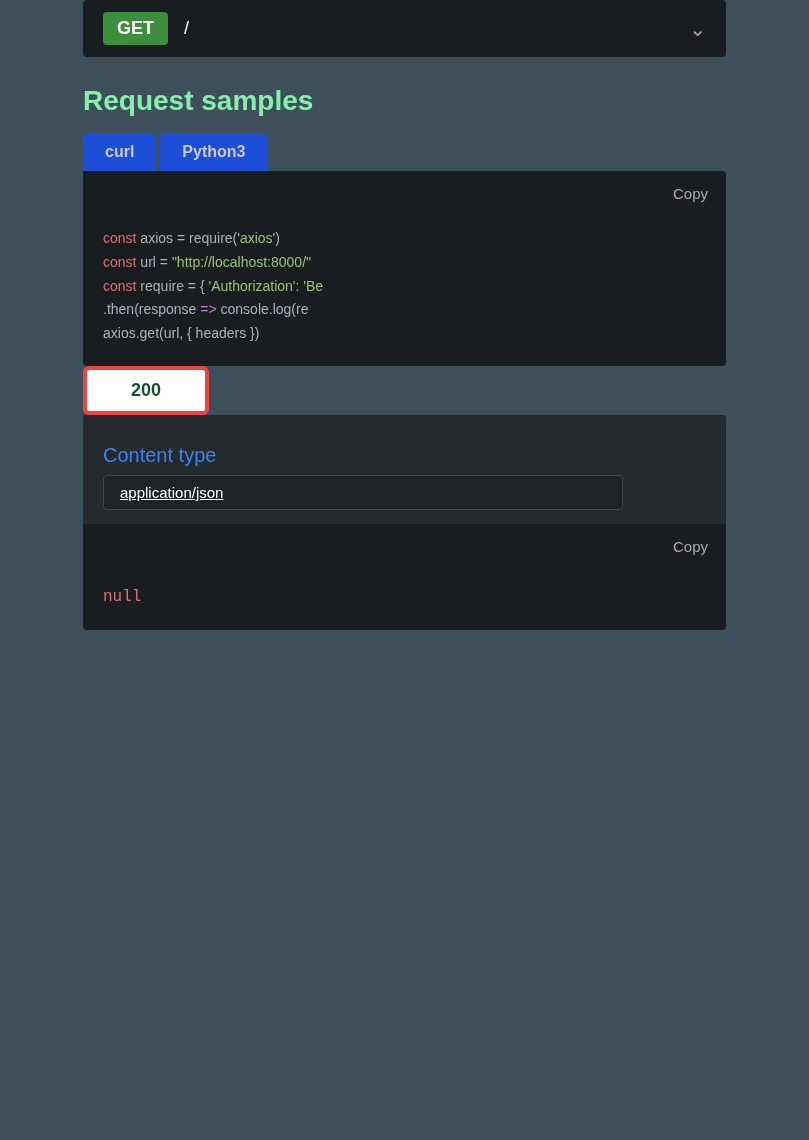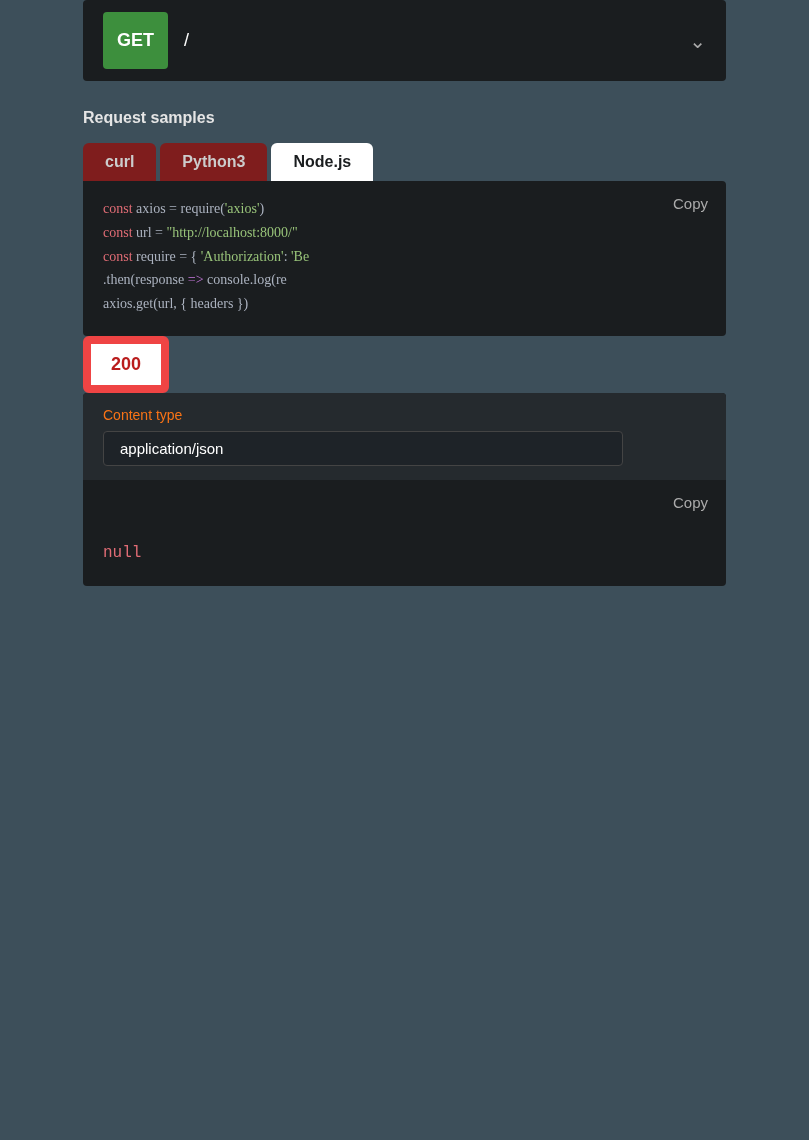--- a/index.html
+++ b/index.html
@@ -35,55 +35,55 @@
       display: flex;
       align-items: center;
       gap: 16px;
     }
 
     .get-badge {
       background-color: #3d8f3d;
       color: #fff;
       font-weight: 700;
       font-size: 18px;
-      padding: 18px 14px;
+      padding: 6px 14px;
       border-radius: 4px;
     }
 
     .get-path {
       color: #ffffff;
       font-size: 18px;
     }
 
     .chevron-icon {
       color: #aaa;
       font-size: 20px;
     }
 
     
     .section {
       padding: 0 83px;
     }
 
     .section-title {
-      color: #e5e5e5;
-      font-size: 16px;
+      color: #86efac;
+      font-size: 28px;
       font-weight: 700;
       margin: 28px 0 16px 0;
     }
 
     
     .lang-tabs {
       display: flex;
       gap: 4px;
       margin-bottom: 0;
     }
 
     .lang-tab {
-      background-color: #7f1d1d;
+      background-color: #1d4ed8;
       color: #ccc;
       border: none;
       padding: 10px 22px;
       font-size: 16px;
       font-weight: 600;
       border-radius: 6px 6px 0 0;
       cursor: pointer;
     }
 
     .lang-tab.active {
@@ -105,82 +105,85 @@
       top: 14px;
       right: 18px;
       background: none;
       border: none;
       color: #aaa;
       font-size: 15px;
       cursor: pointer;
     }
 
     .code-content {
-      font-family: Liberation Serif, serif;
+      font-family: Liberation Sans, sans-serif;
       font-size: 14px;
       line-height: 1.7;
       overflow: hidden;
+      margin-top: 40px;
     }
 
     .code-line {
       white-space: nowrap;
     }
 
     .kw-const { color: #e06c75; }
     .kw-green { color: #98c379; }
     .kw-white { color: #abb2bf; }
     .kw-arrow { color: #c678dd; }
 
     
     .response-tabs {
       display: flex;
       gap: 4px;
       margin-bottom: 0;
     }
 
     .response-tab {
       background-color: #fff;
-      color: #b91c1c;
-      border: 8px solid #ef4444;
-      padding: 10px 20px;
+      color: #14532d;
+      border: 4px solid #ef4444;
+      padding: 10px 44px;
       font-size: 18px;
       font-weight: 700;
       border-radius: 6px;
       cursor: pointer;
     }
 
     
     .response-block {
       background-color: #1a1d1f;
       border-radius: 4px;
       overflow: hidden;
     }
 
     .content-type-bar {
       background-color: #252a2e;
       padding: 14px 20px;
     }
 
     .content-type-label {
-      color: #f97316;
-      font-size: 14px;
+      color: #3b82f6;
+      font-size: 20px;
       font-weight: 500;
       margin-bottom: 8px;
+      margin-top: 15px;
     }
 
     .content-type-select {
       background-color: #1e2328;
       color: #fff;
       border: 1px solid #444;
       border-radius: 4px;
       padding: 8px 16px;
       font-size: 15px;
       width: 100%;
       max-width: 520px;
       cursor: pointer;
+      text-decoration: underline;
     }
 
     .response-code-area {
       padding: 16px 20px 24px 20px;
       position: relative;
     }
 
     .response-copy-btn {
       position: absolute;
       top: 14px;
@@ -211,21 +214,20 @@
     </div>
     <span class="chevron-icon">⌄</span>
   </div>
 
   <div class="section">
     <h2 class="section-title">Request samples</h2>
 
     <div class="lang-tabs">
       <button class="lang-tab">curl</button>
       <button class="lang-tab">Python3</button>
-      <button class="lang-tab active">Node.js</button>
     </div>
 
     <div class="code-block">
       <button class="copy-btn">Copy</button>
       <div class="code-content">
         <div class="code-line">
           <span class="kw-const">const</span>
           <span class="kw-white"> axios = require(</span><span class="kw-green">'axios'</span><span class="kw-white">)</span>
         </div>
         <div class="code-line">

